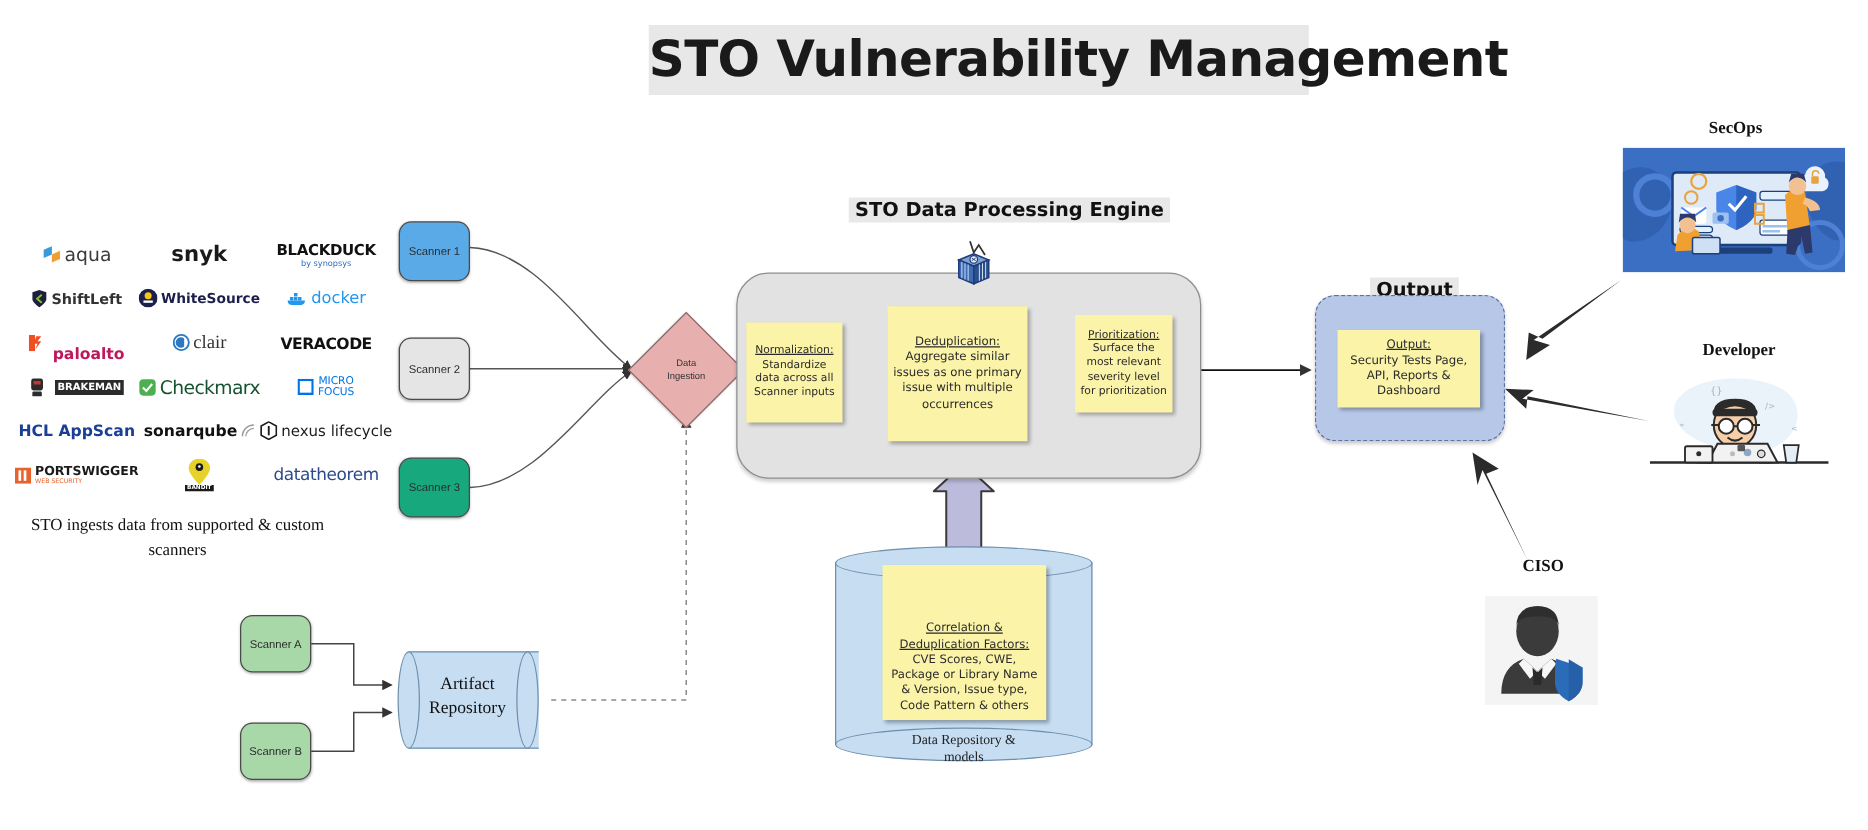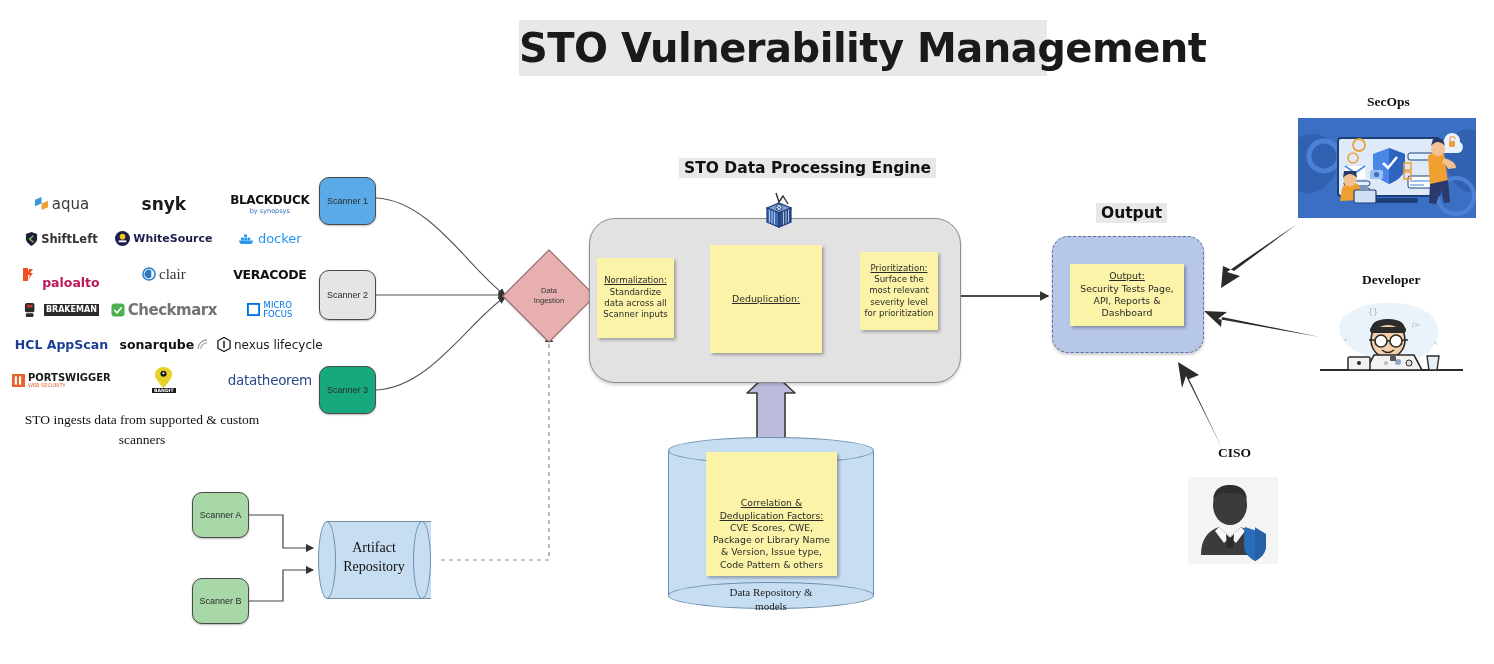--- a/index.html
+++ b/index.html
@@ -99,21 +99,21 @@
   #note-output {
     left:1070px; top:264px; width:114px; height:62px; font-size:9.4px;
   }
 
   
   #output-box {
     left:1052px; top:236px; width:152px; height:117px;
     background:#B7C7E8; border:1px dashed #5f6fa0; border-radius:16px;
     box-shadow: 0 2px 3px rgba(0,0,0,.2);
   }
-  #output-title { left:1096px; top:203px; }
+  #output-title { left:1096px; top:222px; }
 
   
   #data-repo { left:668px; top:437px; width:206px; height:172px; }
   #data-repo .cyl-body {
     position:absolute; left:0; top:13px; width:100%; height:146px;
     background:#C6DDF2; border-left:1px solid #6f90ad; border-right:1px solid #6f90ad;
   }
   #data-repo .cyl-top {
     position:absolute; left:0; top:0; width:100%; height:27px;
     background:#C6DDF2; border:1px solid #6f90ad; border-radius:50%;
@@ -240,21 +240,21 @@
         <rect x="2" y="13" width="8" height="4" rx="1" fill="#2b2b2b"></rect>
       </svg>
     <span class="logo-txt" style="font-size:8px;font-weight:bold;color:#fff;background:#2b2b2b;padding:1.5px 2px;">BRAKEMAN</span>
   </div>
 
   <div class="logo">
     <svg width="14" height="14" viewBox="0 0 15 15" aria-hidden="true">
         <rect x="0.5" y="0.5" width="14" height="14" rx="3.5" fill="#4caf50"></rect>
         <path d="M3.5 7.5 L6.5 10.5 L11.5 4.5" stroke="#fff" stroke-width="1.8" fill="none"></path>
       </svg>
-    <span class="logo-txt" style="font-size:15px;font-weight:bold;color:#737373;letter-spacing:-.5px;">Checkmarx</span>
+    <span class="logo-txt" style="font-size:15px;font-weight:normal;color:#14532d;letter-spacing:-.5px;">Checkmarx</span>
   </div>
 
   <div class="logo">
     <svg width="13" height="13" viewBox="0 0 14 14" aria-hidden="true">
         <rect x="1" y="1" width="12" height="12" fill="none" stroke="#0073e6" stroke-width="2"></rect>
       </svg>
     <span class="logo-txt" style="font-size:8.5px;font-weight:normal;color:#0073e6;line-height:1.05;text-align:center;white-space:pre-line;">MICRO
 FOCUS</span>
   </div>
 
@@ -370,20 +370,21 @@
   </svg>
 </div>
 
 <div class="abs sticky" id="note-normalization">
   <span class="hd">Normalization:</span>
   <span>Standardize data across all Scanner inputs</span>
 </div>
 
 <div class="abs sticky" id="note-deduplication">
   <span class="hd">Deduplication:</span>
+  <span>Aggregate similar issues as one primary issue with multiple occurrences</span>
 </div>
 
 <div class="abs sticky" id="note-prioritization">
   <span class="hd">Prioritization:</span>
   <span>Surface the most relevant severity level for prioritization</span>
 </div>
 
 <div class="abs" id="data-repo">
   <div class="cyl-body"></div>
   <div class="cyl-bottom"></div>

